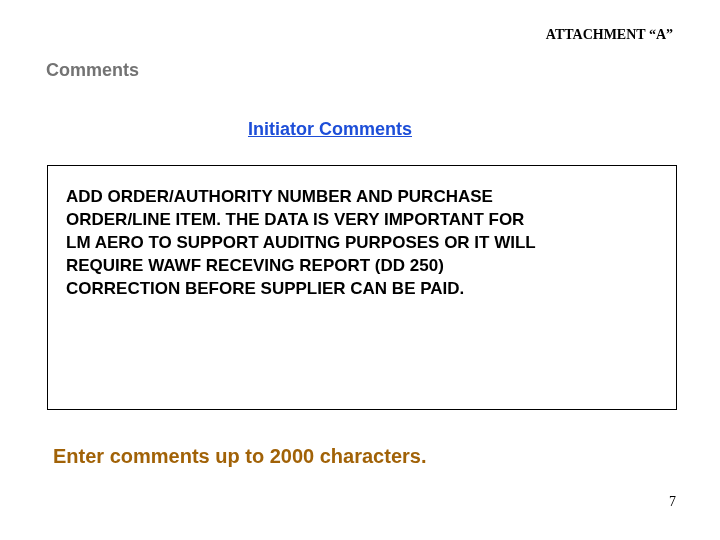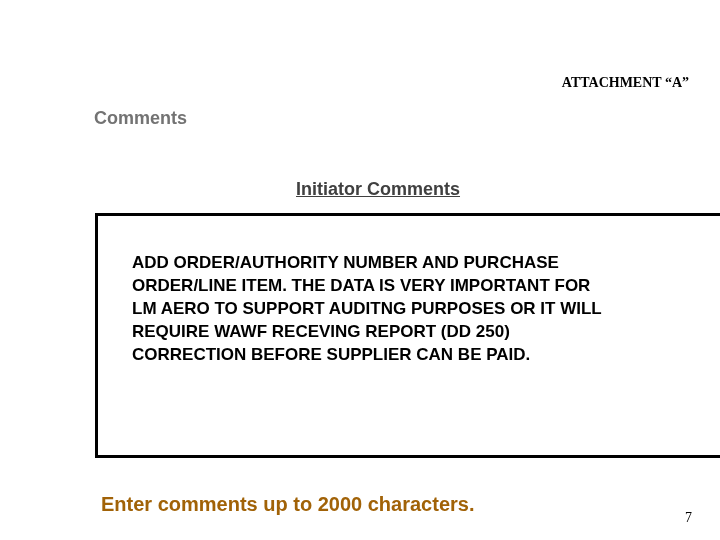--- a/index.html
+++ b/index.html
@@ -1,15 +1,15 @@
 <!DOCTYPE html>
 <html><head>
   <meta charset="utf-8">
   <style>
-    * { margin: 16px; padding: 0; box-sizing: border-box; }
+    * { margin: 0; padding: 0; box-sizing: border-box; }
     body {
       width: 720px;
       height: 540px;
       background: #ffffff;
       font-family: Arial, Helvetica, sans-serif;
       position: relative;
       overflow: hidden;
     }
     .attachment-header {
       position: absolute;
@@ -24,35 +24,35 @@
       position: absolute;
       top: 60px;
       left: 46px;
       font-family: Arial, Helvetica, sans-serif;
       font-size: 18px;
       font-weight: bold;
       color: #737373;
     }
     .section-title {
       position: absolute;
-      top: 131px;
+      top: 119px;
       left: 248px;
       font-family: Arial, Helvetica, sans-serif;
       font-size: 18px;
       font-weight: bold;
-      color: #404040;
+      color: #1d4ed8;
       text-decoration: underline;
     }
     .comment-box {
       position: absolute;
       top: 165px;
       left: 47px;
       width: 630px;
       height: 245px;
-      border: 3px solid #000000;
+      border: 1px solid #000000;
       padding: 20px 18px;
     }
     .comment-text {
       font-family: Arial, Helvetica, sans-serif;
       font-size: 17px;
       font-weight: bold;
       color: #000;
       line-height: 1.35;
       max-width: 480px;
     }

